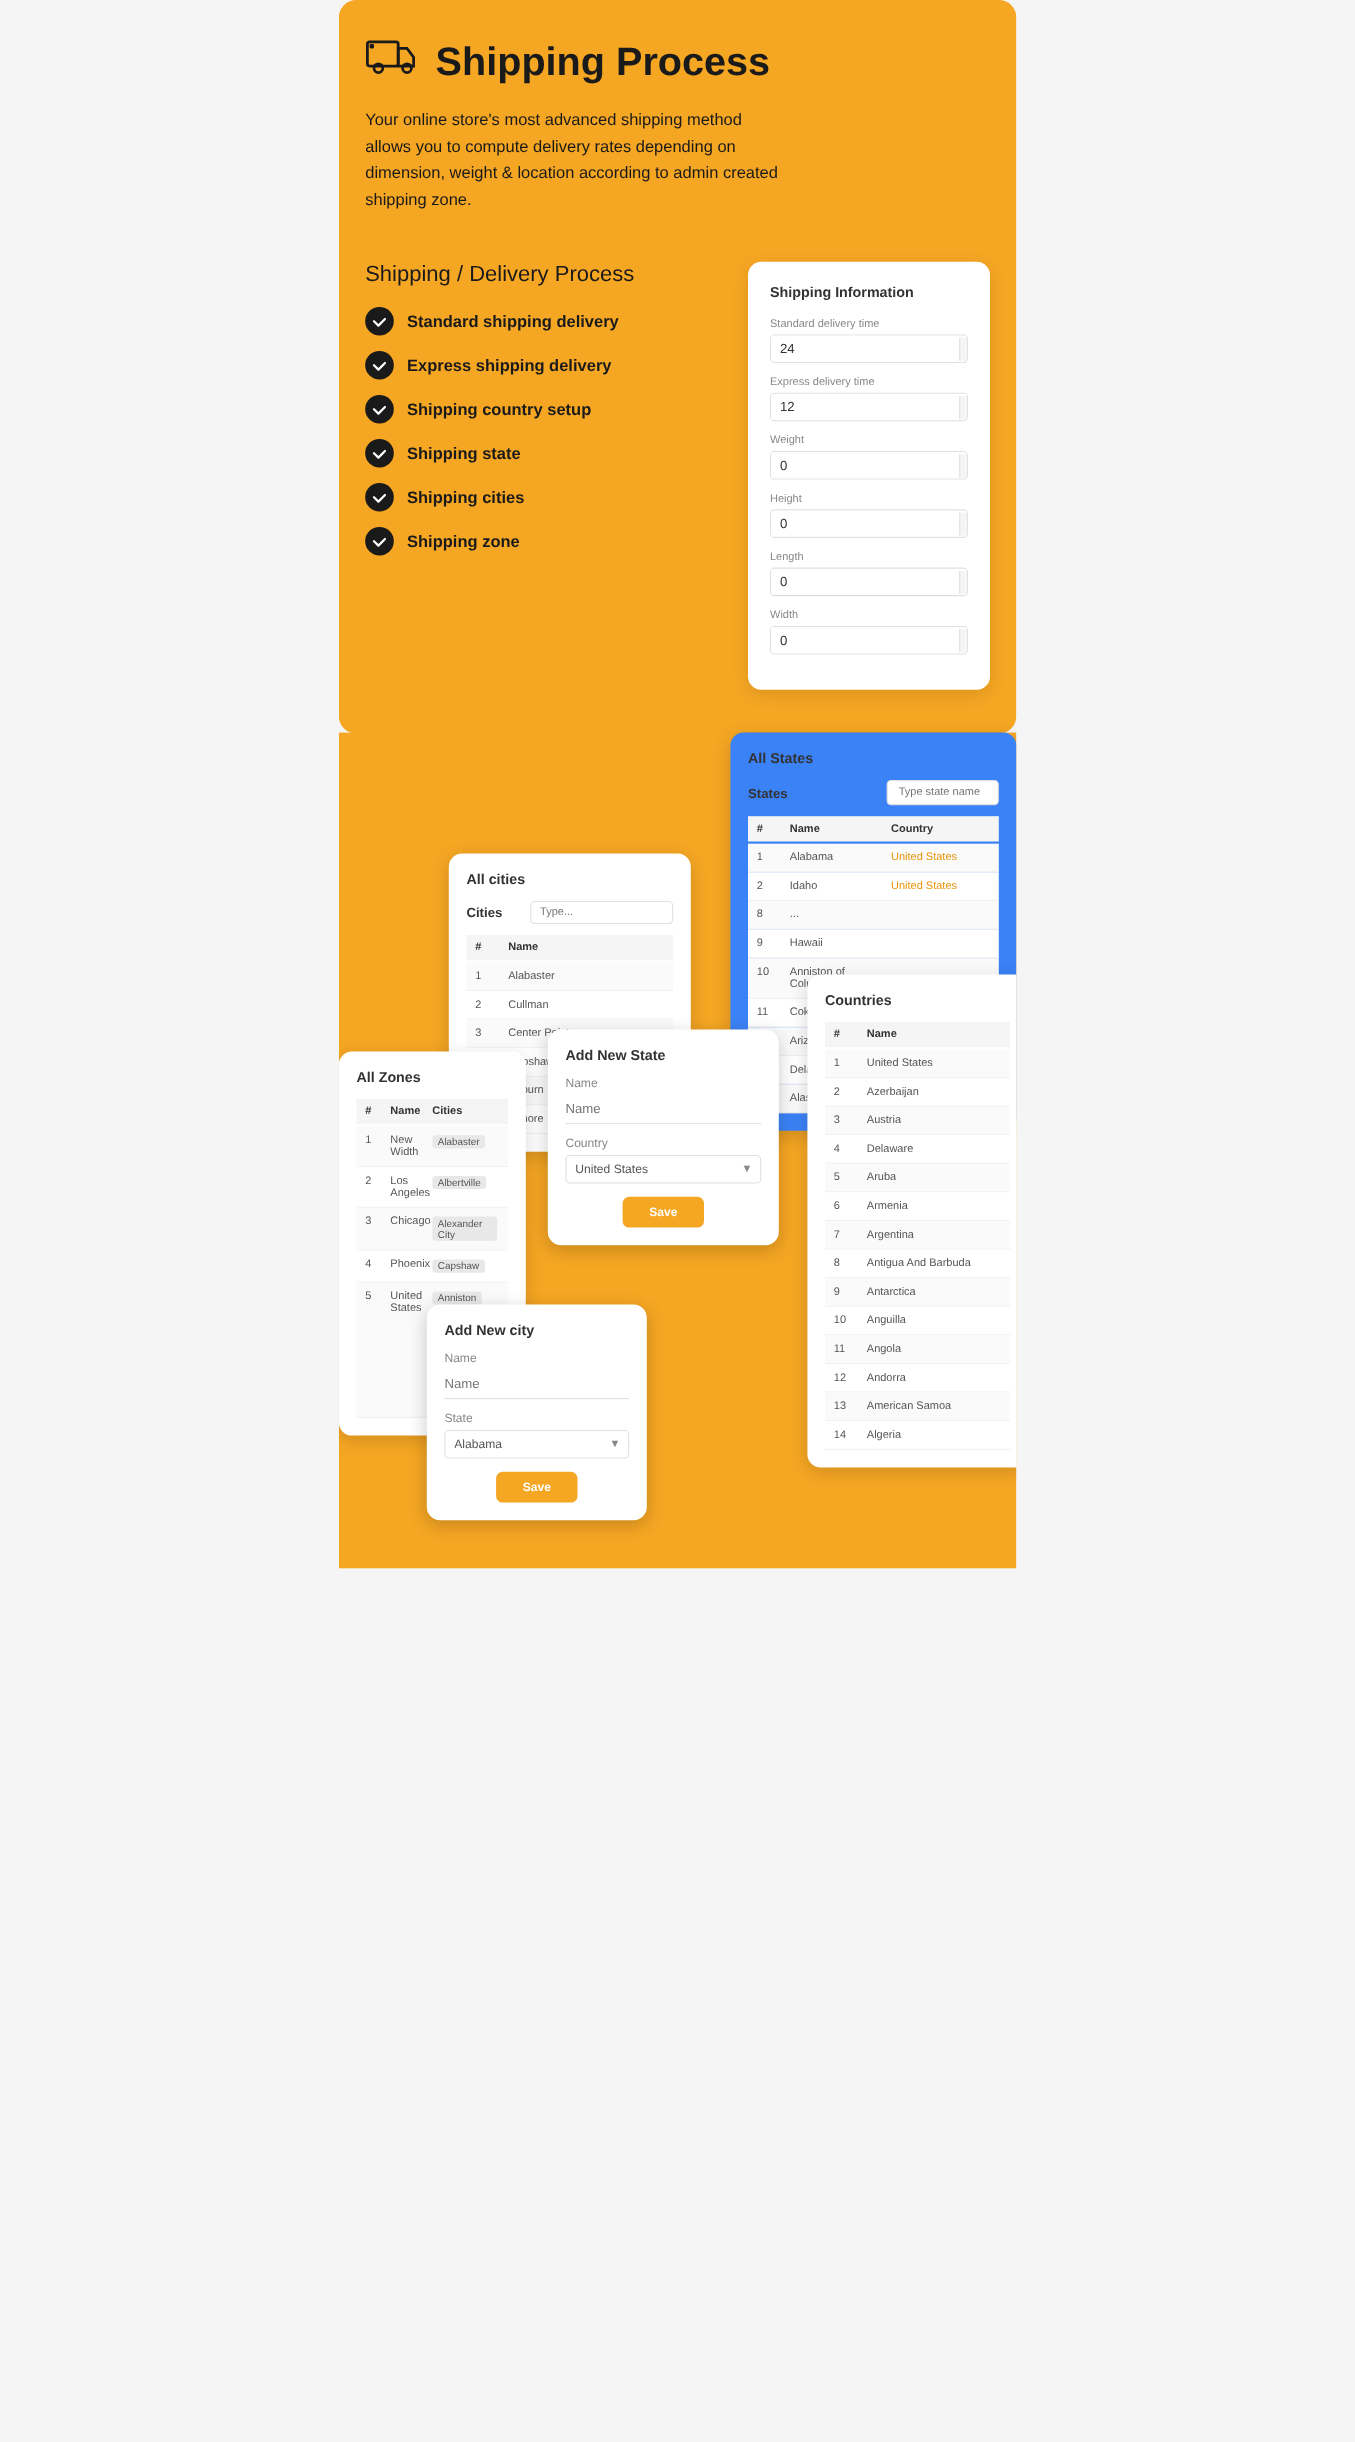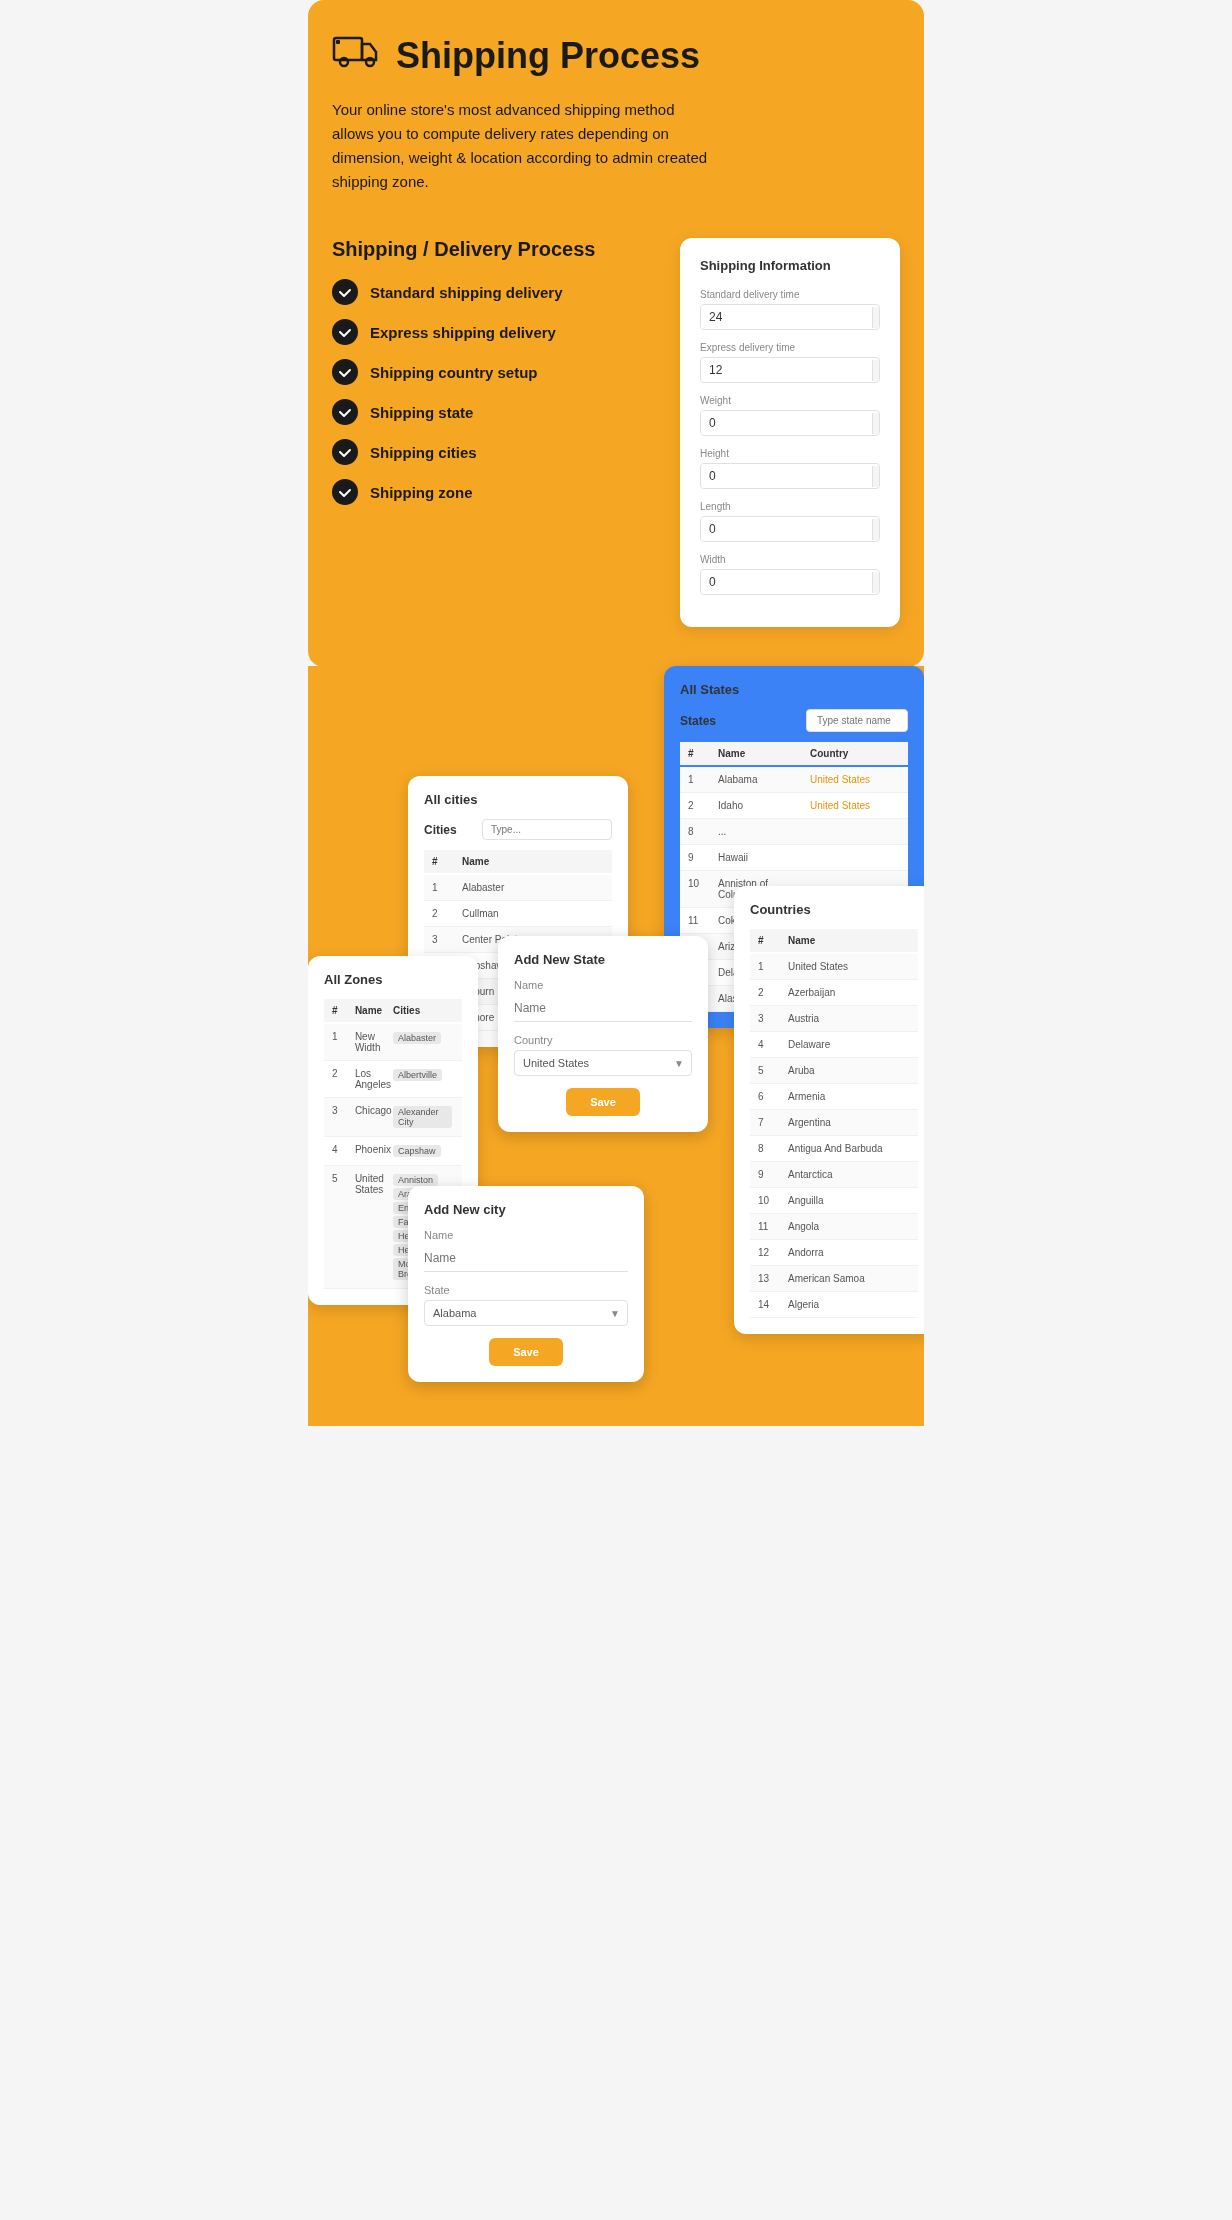--- a/index.html
+++ b/index.html
@@ -54,21 +54,21 @@
       padding-top: 20px;
       padding-bottom: 40px;
     }
 
     .process-left {
       flex: 1;
     }
 
     .process-title {
       font-size: 20px;
-      font-weight: 700;
+      font-weight: 400;
       color: #1a1a1a;
       margin-bottom: 18px;
     }
 
     .process-item {
       display: flex;
       align-items: center;
       gap: 12px;
       margin-bottom: 14px;
     }
@@ -224,27 +224,26 @@
       box-shadow: 0 4px 16px rgba(0,0,0,0.15);
       padding: 16px;
       z-index: 2;
     }
 
     
     .add-city-card {
       position: absolute;
       left: 80px;
       top: 520px;
-      width: 236px;
+      width: 200px;
       background: white;
       border-radius: 12px;
       box-shadow: 0 4px 16px rgba(0,0,0,0.2);
       padding: 16px;
       z-index: 5;
-      margin-left: 20px;
     }
 
     .section-card-title {
       font-size: 13px;
       font-weight: 700;
       color: #333;
       margin-bottom: 12px;
     }
 
     .search-row {

